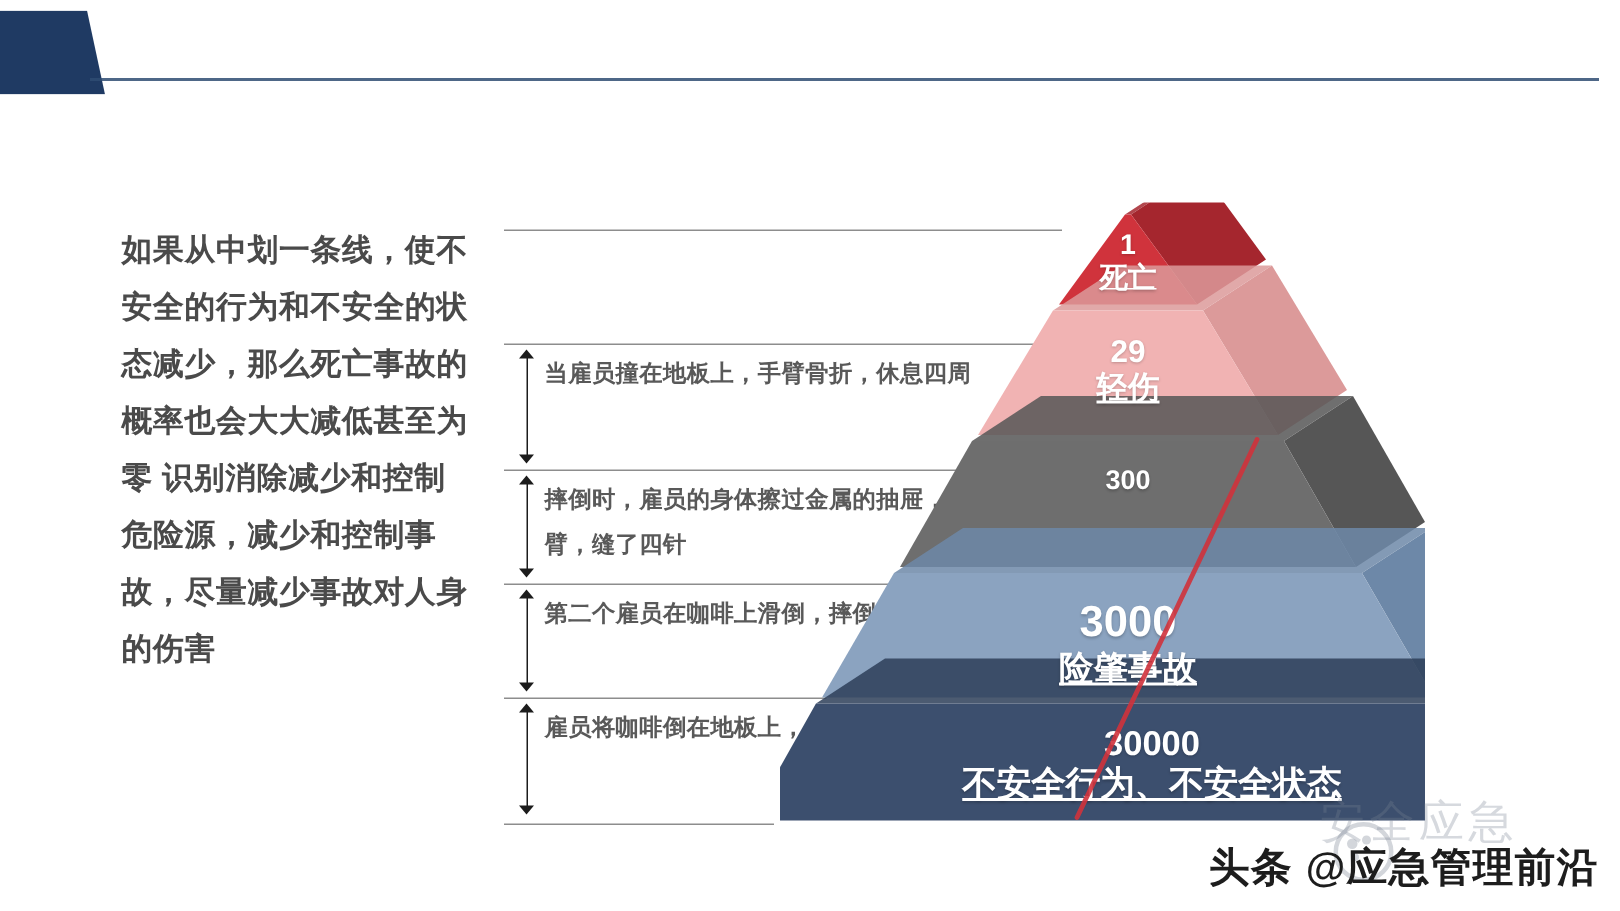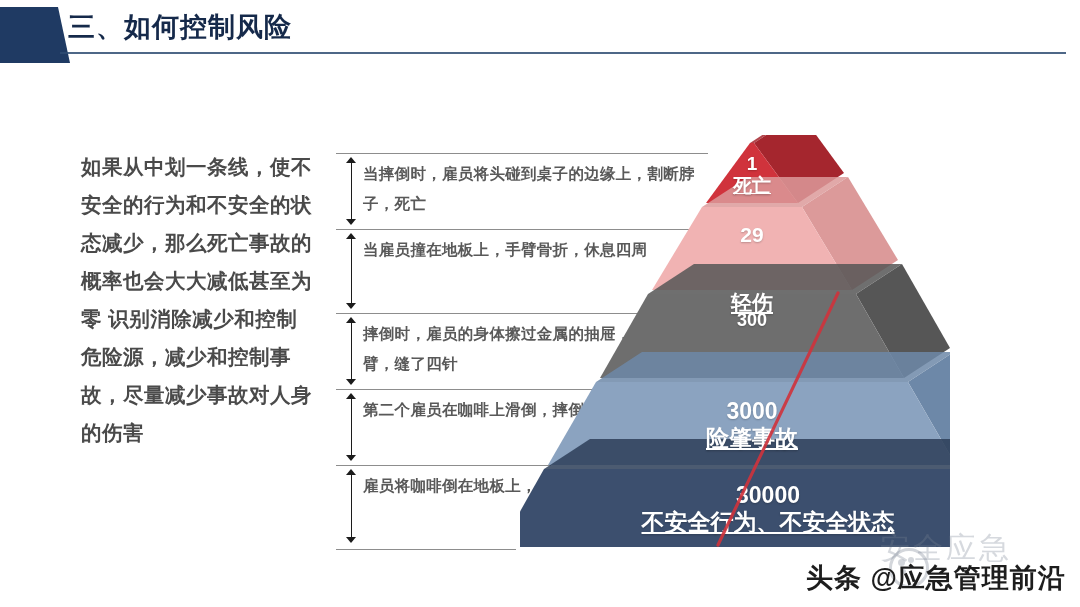--- a/index.html
+++ b/index.html
@@ -85,35 +85,26 @@
     font-size:27px;font-weight:bold;color:#1d1d1d;
     letter-spacing:1px;white-space:nowrap;
   }
 </style>
 </head>
 <body>
 
 <div id="slide">
 
   <div class="hdr-tab"></div>
-  <div class="hdr-title">三、如何控制风险</div>
   <div class="hdr-rule"></div>
 
   <div class="para">如果从中划一条线，使不安全的行为和不安全的状态减少，那么死亡事故的概率也会大大减低甚至为零 识别消除减少和控制危险源，减少和控制事故，尽量减少事故对人身的伤害</div>
 
   <div class="notes" id="notes-col">
       <div class="note-line" style="top: 8px; width: 372px;"></div>
-      <div class="note-row" style="top: 10px; height: 72px;">
-        <div class="note-arrow" style="top: 2px; height: 68px;">
-          <span class="ah up"></span>
-          <span class="stem"></span>
-          <span class="ah dn"></span>
-        </div>
-        <div class="note-text" style="top: 4px;">当摔倒时，雇员将头碰到桌子的边缘上，割断脖子，死亡</div>
-      </div>
       <div class="note-line" style="top: 84px; width: 372px;"></div>
       <div class="note-row" style="top: 86px; height: 80px;">
         <div class="note-arrow" style="top: 2px; height: 76px;">
           <span class="ah up"></span>
           <span class="stem"></span>
           <span class="ah dn"></span>
         </div>
         <div class="note-text" style="top: 4px;">当雇员撞在地板上，手臂骨折，休息四周</div>
       </div>
       <div class="note-line" style="top: 168px; width: 330px;"></div>
@@ -163,27 +154,27 @@
         <polygon points="440,334 486,304 530,382 484,412" fill="#2d3e58"></polygon>
         <polygon points="24,334 440,334 486,304 70,304" fill="#2d3e58" opacity="0.85"></polygon>
         <polygon points="24,334 440,334 484,412 -20,412" fill="#3c4f6e"></polygon>
       </svg>
       <div class="tier-label" style="left: 0px; top: 18px; width: 464px;">
         <span class="tier-num" style="font-size: 19px;">1</span>
         <span class="tier-name" style="font-size: 19px;">死亡</span>
       </div>
       <div class="tier-label" style="left: 0px; top: 87.5px; width: 464px;">
         <span class="tier-num" style="font-size: 21px;">29</span>
-        <span class="tier-name" style="font-size: 21px; margin-top: 44px;">轻伤</span>
+        <span class="tier-name" style="font-size: 21px;">轻伤</span>
       </div>
       <div class="tier-label" style="left: 0px; top: 175px; width: 464px;">
         <span class="tier-num" style="font-size: 18px;">300</span>
       </div>
       <div class="tier-label" style="left: 0px; top: 262.5px; width: 464px;">
-        <span class="tier-num" style="font-size: 23px;">3000</span>
+        <span class="tier-num" style="font-size: 29px;">3000</span>
         <span class="tier-name" style="font-size: 23px;">险肇事故</span>
       </div>
       <div class="tier-label" style="left: 16px; top: 347px; width: 464px;">
         <span class="tier-num" style="font-size: 23px;">30000</span>
         <span class="tier-name" style="font-size: 23px;">不安全行为、不安全状态</span>
       </div>
     </div>
   <svg class="redline" id="redline-svg" viewBox="0 0 430 415">
       <line x1="318" y1="158" x2="198" y2="410" stroke="#d0333c" stroke-width="3.2" stroke-linecap="round" opacity="0.9"></line>
     </svg>

